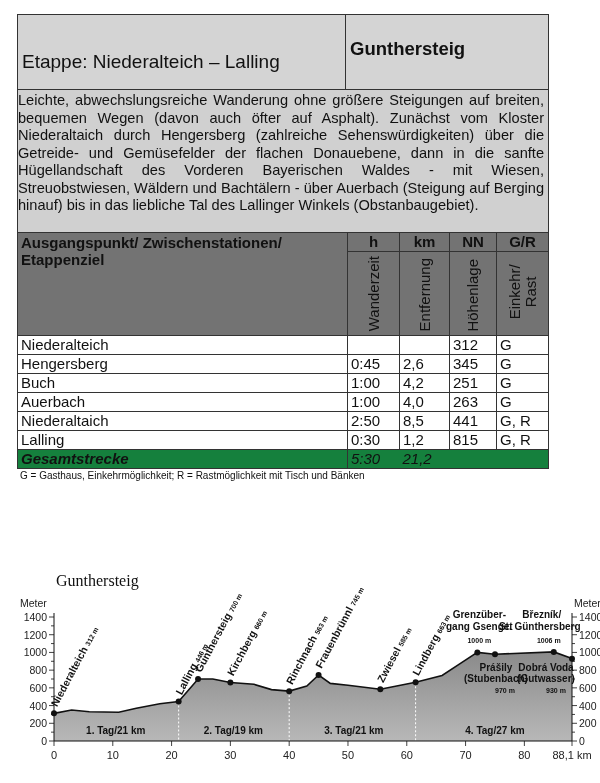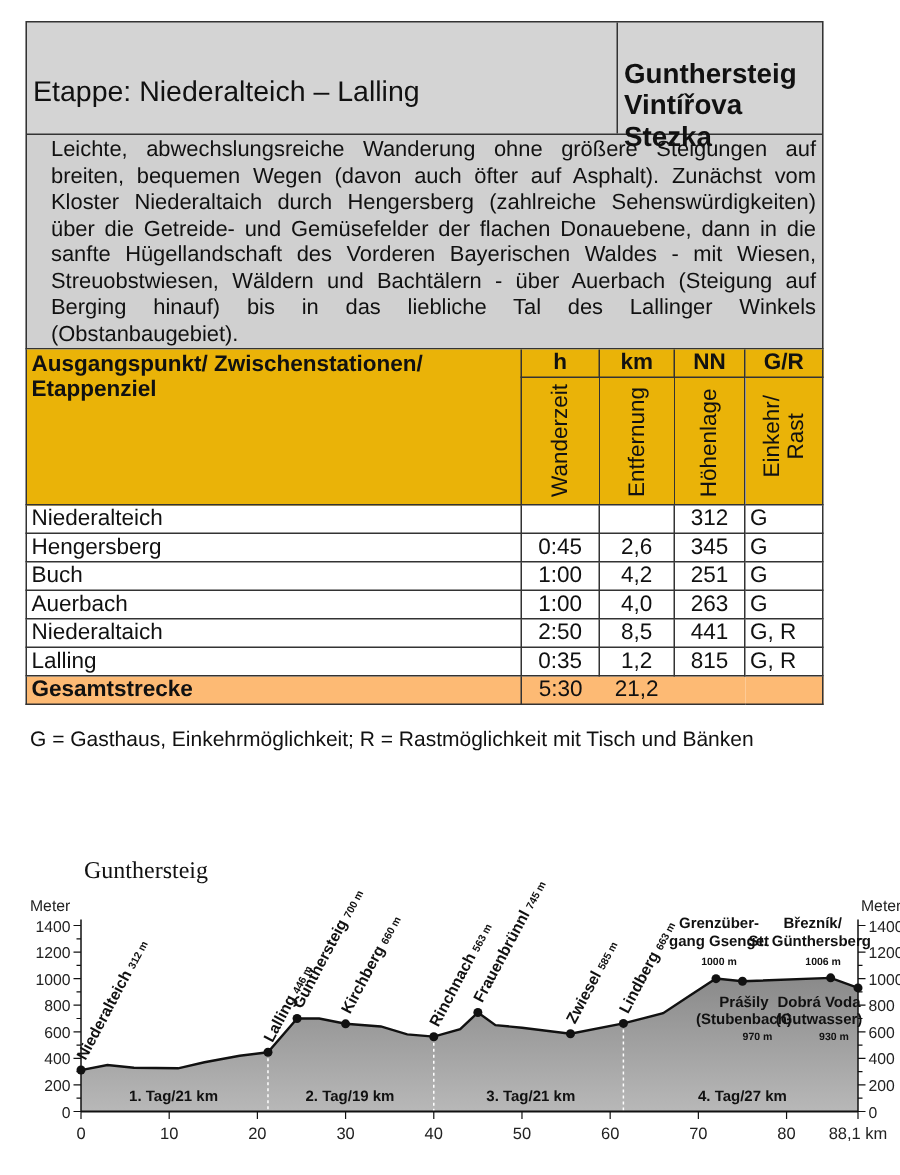--- a/index.html
+++ b/index.html
@@ -1,53 +1,52 @@
 <!DOCTYPE html>
 <html><head>
 <meta charset="utf-8">
 <style>
   html, body { margin: 0; padding: 0; background: #ffffff; }
   body { width: 600px; height: 783px; position: relative; overflow: hidden;
          font-family: "Liberation Sans", sans-serif; color: #111; }
   .sheet { position: absolute; left: 17px; top: 14px; width: 532px; }
   .title-table { display: flex; border: 1.5px solid #333; background: #d4d4d4; height: 74px; }
-  .title-left { width: 394px; border-right: 1.5px solid #333; display: flex; align-items: center;
+  .title-left { width: 328px; border-right: 1.5px solid #333; display: flex; align-items: center;
                 padding-left: 4px; font-size: 19px; padding-top: 20px; box-sizing: border-box; }
   .title-left b { font-weight: normal; }
   .title-right { flex: 1; padding: 23px 0 0 4px; font-size: 18.5px; font-weight: bold; line-height: 21px; }
-  .desc { border: 1.5px solid #333; border-top: none; background: #d0d0d0; padding: 2px 4px 3px 16px;
+  .desc { border: 1.5px solid #333; border-top: none; background: #d0d0d0; padding: 2px 4px 3px 0;
           font-size: 14.6px; line-height: 17.5px; text-align: justify; height: 143px; box-sizing: border-box; }
   table.stages { width: 100%; border-collapse: collapse; font-size: 15px; }
   table.stages td { border: 1px solid #333; padding: 0 3px; height: 18px; line-height: 18px; }
-  table.stages .hdr td { background: #eab308; }
+  table.stages .hdr td { background: #737373; }
   .hdr-main { font-weight: bold; font-size: 15px; vertical-align: top; line-height: 17px !important; padding-top: 1px !important; }
   .hdr-unit { font-weight: bold; text-align: center; font-size: 15px; }
   .vert { height: 103px; text-align: center; vertical-align: bottom; position: relative; }
   .vert span { display: inline-block; writing-mode: vertical-rl; transform: rotate(180deg);
                font-size: 15px; line-height: 16px; padding-bottom: 4px; }
-  .num { text-align: center; }
+  .num { text-align: left; }
   .gr { text-align: left; }
-  .total td { background: #fdba74; font-weight: bold; }
+  .total td { background: #15803d; font-weight: bold; font-style: italic; }
   .total .num { font-weight: normal; }
-  .legend { font-size: 14px; margin-top: 14px; padding-left: 3px; }
+  .legend { font-size: 10px; margin-top: 1px; padding-left: 3px; }
   .chart { position: absolute; left: 0; top: 560px; width: 600px; height: 223px; }
   .chart-title { position: absolute; left: 56px; top: 12px; font-family: "Liberation Serif", serif; font-size: 16px; }
   svg text { font-family: "Liberation Sans", sans-serif; }
 </style>
 </head>
 <body>
 
 <div class="sheet">
   <div class="title-table">
     <div class="title-left">
       <span>Etappe: </span>&nbsp;<b>Niederalteich – Lalling</b>
     </div>
     <div class="title-right">
       <div>Gunthersteig</div>
-      <div>Vintířova Stezka</div>
     </div>
   </div>
   <div class="desc">Leichte, abwechslungsreiche Wanderung ohne größere Steigungen auf breiten, bequemen Wegen (davon auch öfter auf Asphalt). Zunächst vom Kloster Niederaltaich durch Hengersberg (zahlreiche Sehenswür­digkeiten) über die Getreide- und Gemüsefelder der flachen Donau­ebene, dann in die sanfte Hügellandschaft des Vorderen Bayerischen Waldes - mit Wiesen, Streuobstwiesen, Wäldern und Bachtälern - über Auerbach (Steigung auf Berging hinauf) bis in das liebliche Tal des Lal­linger Winkels (Obstanbaugebiet).</div>
 
   <table class="stages">
     <colgroup>
       <col style="width:330px">
         <col style="width:52px">
         <col style="width:50px">
         <col style="width:47px">
@@ -99,21 +98,21 @@
         </tr>
         <tr>
           <td>Niederaltaich</td>
           <td class="num">2:50</td>
           <td class="num">8,5</td>
           <td class="num">441</td>
           <td class="gr">G, R</td>
         </tr>
         <tr>
           <td>Lalling</td>
-          <td class="num">0:35</td>
+          <td class="num">0:30</td>
           <td class="num">1,2</td>
           <td class="num">815</td>
           <td class="gr">G, R</td>
         </tr>
       </tbody>
     <tbody>
         <tr class="total">
       <td>Gesamtstrecke</td>
       <td class="num" style="border-right:none">5:30</td>
       <td class="num" style="border-left:none;border-right:none">21,2</td>

